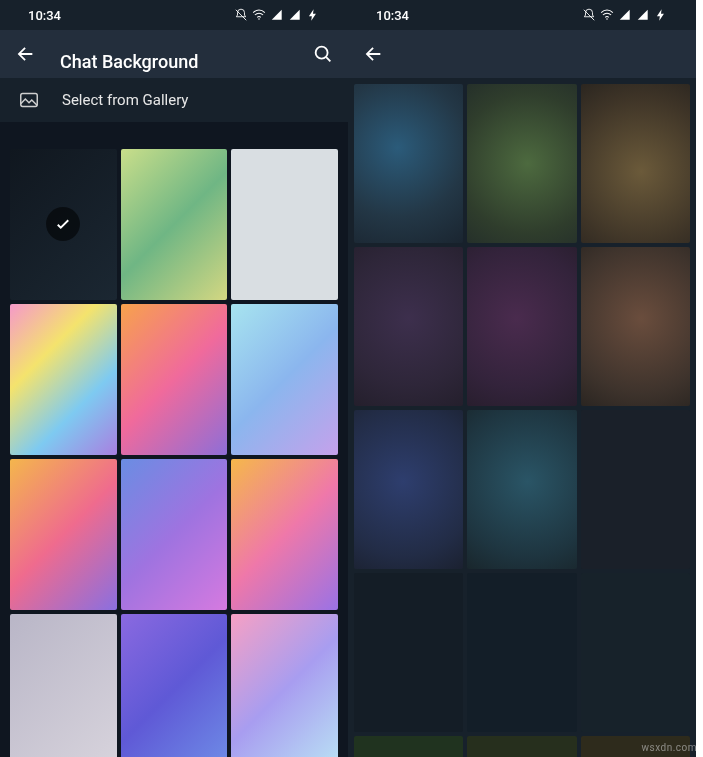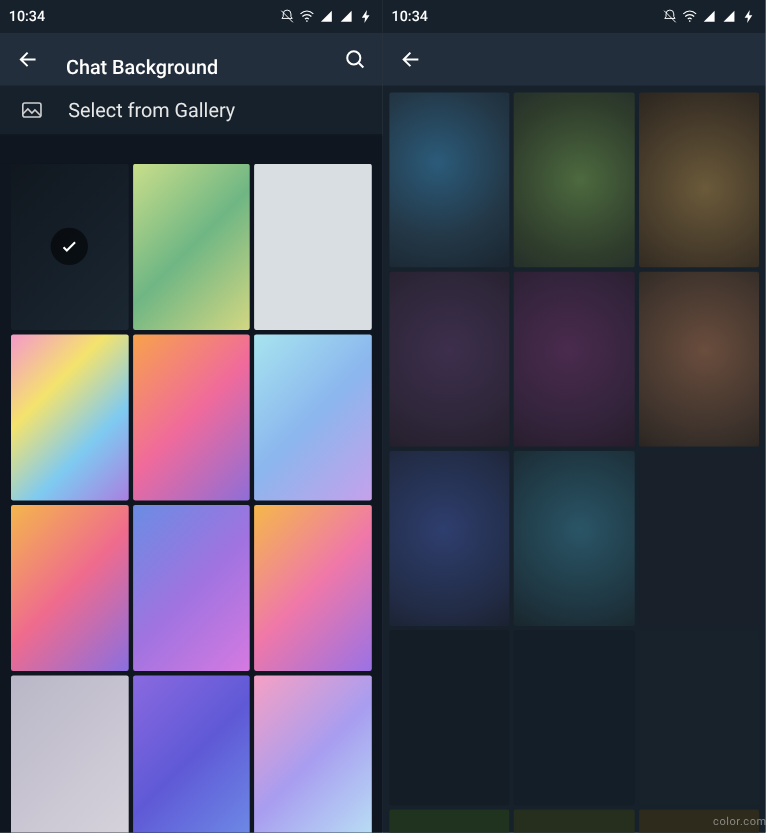--- a/index.html
+++ b/index.html
@@ -20,21 +20,21 @@
     display: flex;
     flex-direction: column;
     overflow: hidden;
   }
   .status-bar {
     height: 30px;
     background: #17212b;
     display: flex;
     align-items: center;
     justify-content: space-between;
-    padding: 0 8px;
+    padding: 0 28px;
     font-size: 13px;
     font-weight: 500;
     color: #fff;
   }
   .status-icons { display: flex; gap: 4px; align-items: center; }
   .status-icons svg { width: 14px; height: 14px; fill: #fff; }
   .app-bar {
     height: 48px;
     background: #232e3c;
     display: flex;
@@ -44,21 +44,21 @@
   }
   .app-bar .title { font-size: 18px; font-weight: 500; flex: 1; margin-top: 14px; }
   .app-bar svg { width: 22px; height: 22px; fill: #fff; }
   .icon-btn { cursor: pointer; display:flex; align-items:center; justify-content:center; }
   .option-row {
     height: 44px;
     display: flex;
     align-items: center;
     padding: 0 18px;
     gap: 22px;
-    font-size: 18px;
+    font-size: 15px;
     color: #e7e7e7;
     background: #17212b;
     position: relative;
     cursor: pointer;
   }
   .option-row svg { width: 22px; height: 22px; fill:none; stroke:#cfcfcf; stroke-width:1.6; }
   .option-sep { height:1px; background:#0f1620; }
   .highlight-box {
     border: 3px solid #d61a1a;
     width: 240px;
@@ -240,14 +240,14 @@
         <div class="ctile" style="background: rgb(26, 32, 41);"></div>
         <div class="ctile" style="background: rgb(20, 29, 38);"></div>
         <div class="ctile" style="background: rgb(19, 30, 40);"></div>
         <div class="ctile" style="background: rgb(23, 34, 42);"></div>
         <div class="ctile" style="background: rgb(32, 51, 31);"></div>
         <div class="ctile" style="background: rgb(38, 47, 29);"></div>
         <div class="ctile" style="background: rgb(46, 43, 28);"></div>
       </div>
 </div>
 
-<div class="watermark">color.com</div>
+<div class="watermark">wsxdn.com</div>
 </div>
 
 </body></html>

